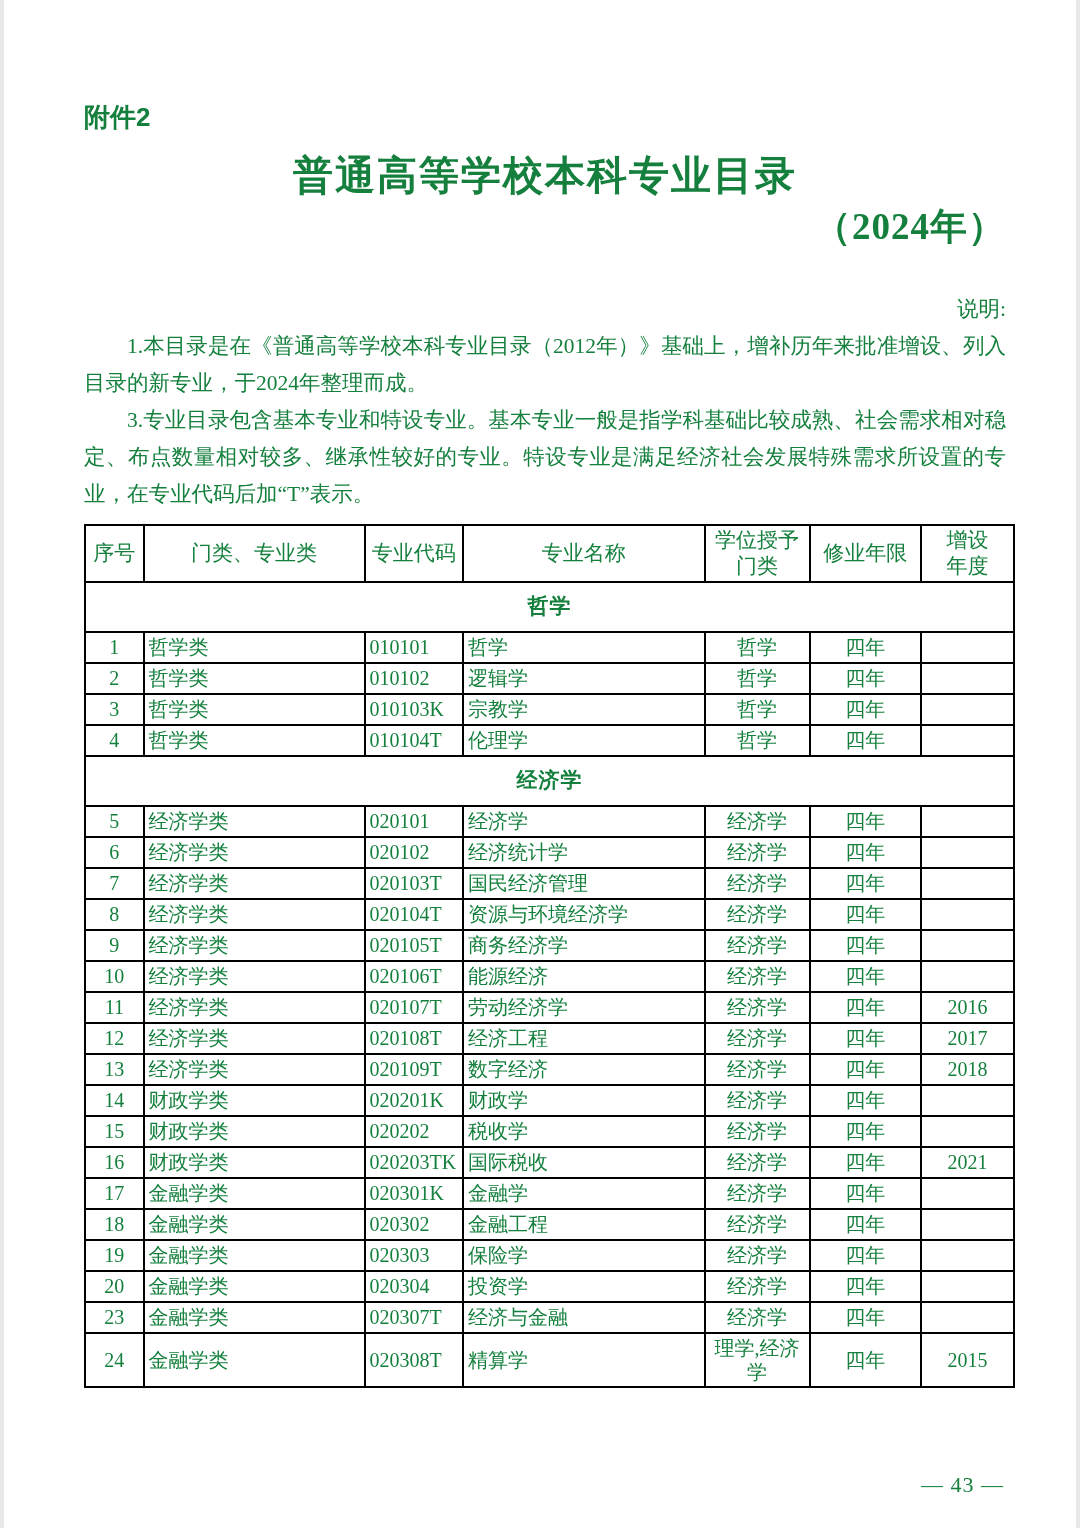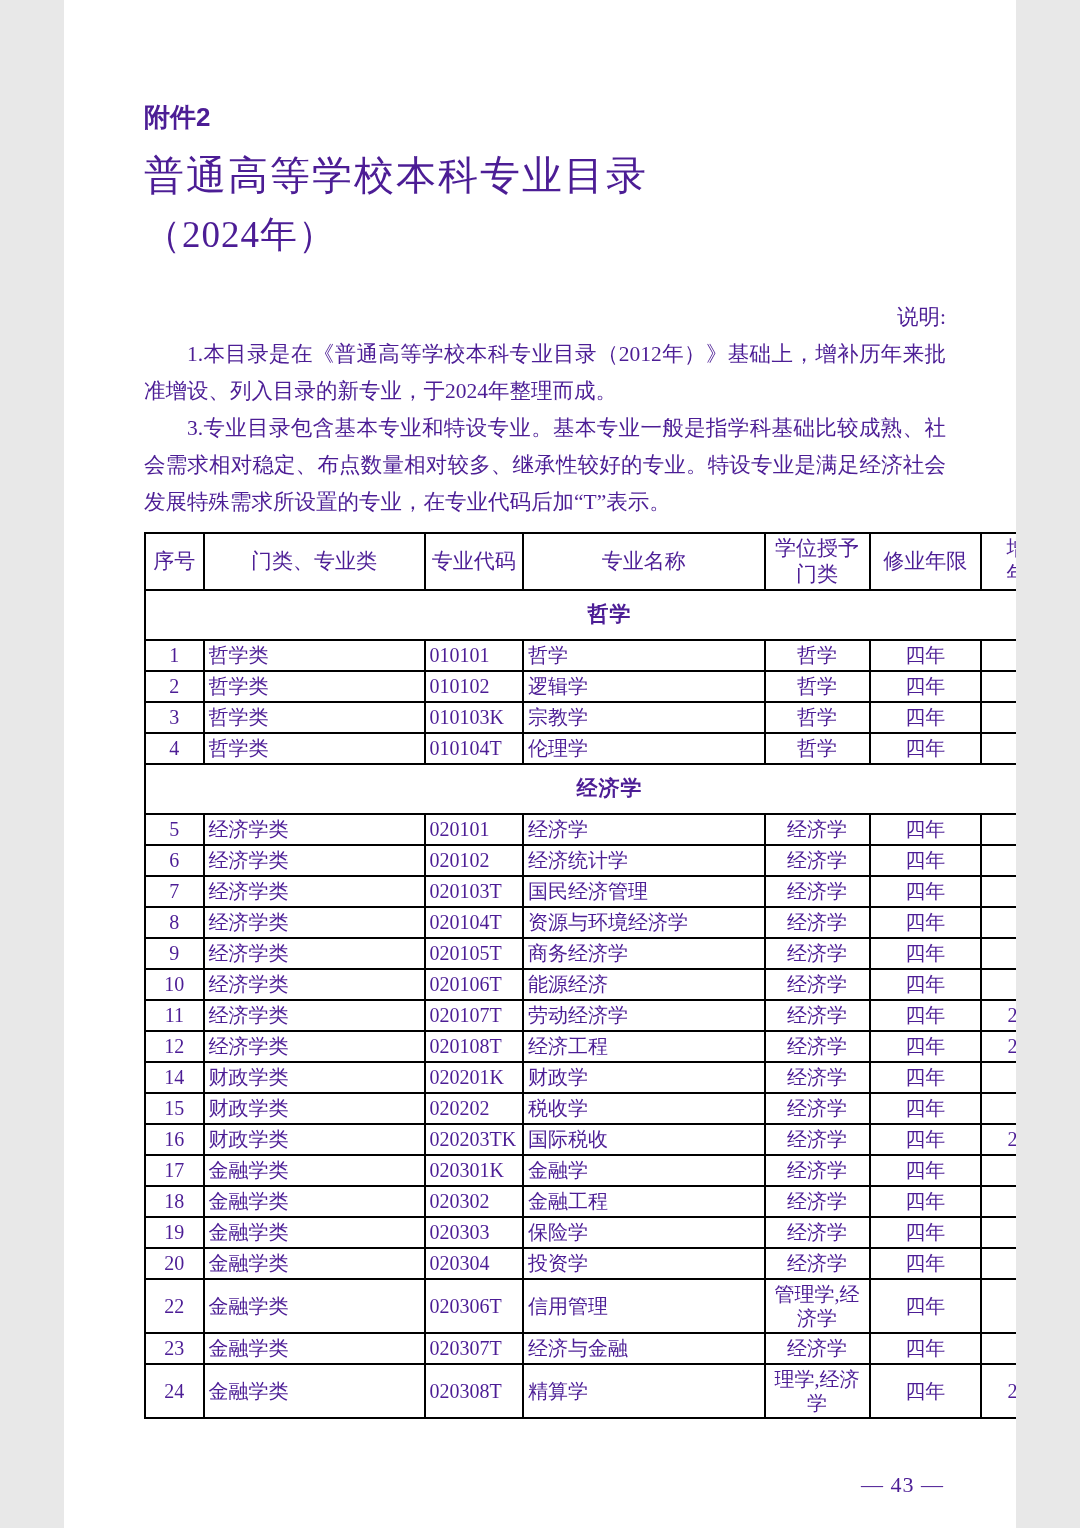--- a/index.html
+++ b/index.html
@@ -1,48 +1,48 @@
 <!DOCTYPE html>
 <html><head>
 <meta charset="utf-8">
 <style>
   * { margin: 0; padding: 0; box-sizing: border-box; }
   html, body { background: #e8e8e8; }
   .page {
     position: relative;
-    width: 952px;
+    width: 1072px;
     height: 1528px;
     margin: 0 auto;
     background: #ffffff;
     font-family: "Liberation Serif", "DejaVu Serif", serif;
-    color: #4c1d95;
+    color: #15803d;
     overflow: hidden;
   }
   .content { padding: 100px 70px 0 80px; }
 
   .attachment-label {
     font-family: "Liberation Sans", "DejaVu Sans", sans-serif;
     font-weight: bold;
     font-size: 26px;
   }
   .doc-title {
-    text-align: left;
-    font-weight: normal;
+    text-align: center;
+    font-weight: bold;
     font-size: 40px;
     letter-spacing: 2px;
     margin-top: 16px;
     line-height: 1.25;
   }
   .doc-subtitle {
-    text-align: left;
-    font-weight: normal;
+    text-align: right;
+    font-weight: bold;
     font-size: 37px;
     letter-spacing: 1px;
     line-height: 1.2;
-    margin-top: 12px;
+    margin-top: 4px;
   }
 
   .notes { margin-top: 42px; font-size: 21.5px; line-height: 37px; }
   .notes-heading { text-align: right; }
   .note-para { text-indent: 2em; text-align: justify; font-family: Liberation Serif, serif; }
 
   table.catalog {
     width: 931px;
     margin-top: 11px;
     border-collapse: collapse;
@@ -218,20 +218,29 @@
           <tr class="data-row">
             <td class="col0">12</td>
             <td class="col1">经济学类</td>
             <td class="col2">020108T</td>
             <td class="col3">经济工程</td>
             <td class="col4">经济学</td>
             <td class="col5">四年</td>
             <td class="col6">2017</td>
           </tr>
           <tr class="data-row">
+            <td class="col0">13</td>
+            <td class="col1">经济学类</td>
+            <td class="col2">020109T</td>
+            <td class="col3">数字经济</td>
+            <td class="col4">经济学</td>
+            <td class="col5">四年</td>
+            <td class="col6">2018</td>
+          </tr>
+          <tr class="data-row">
             <td class="col0">14</td>
             <td class="col1">财政学类</td>
             <td class="col2">020201K</td>
             <td class="col3">财政学</td>
             <td class="col4">经济学</td>
             <td class="col5">四年</td>
             <td class="col6"></td>
           </tr>
           <tr class="data-row">
             <td class="col0">15</td>
@@ -281,29 +290,20 @@
           <tr class="data-row">
             <td class="col0">20</td>
             <td class="col1">金融学类</td>
             <td class="col2">020304</td>
             <td class="col3">投资学</td>
             <td class="col4">经济学</td>
             <td class="col5">四年</td>
             <td class="col6"></td>
           </tr>
           <tr class="data-row">
-            <td class="col0">22</td>
-            <td class="col1">金融学类</td>
-            <td class="col2">020306T</td>
-            <td class="col3">信用管理</td>
-            <td class="col4">管理学,经济学</td>
-            <td class="col5">四年</td>
-            <td class="col6"></td>
-          </tr>
-          <tr class="data-row">
             <td class="col0">23</td>
             <td class="col1">金融学类</td>
             <td class="col2">020307T</td>
             <td class="col3">经济与金融</td>
             <td class="col4">经济学</td>
             <td class="col5">四年</td>
             <td class="col6"></td>
           </tr>
           <tr class="data-row">
             <td class="col0">24</td>

